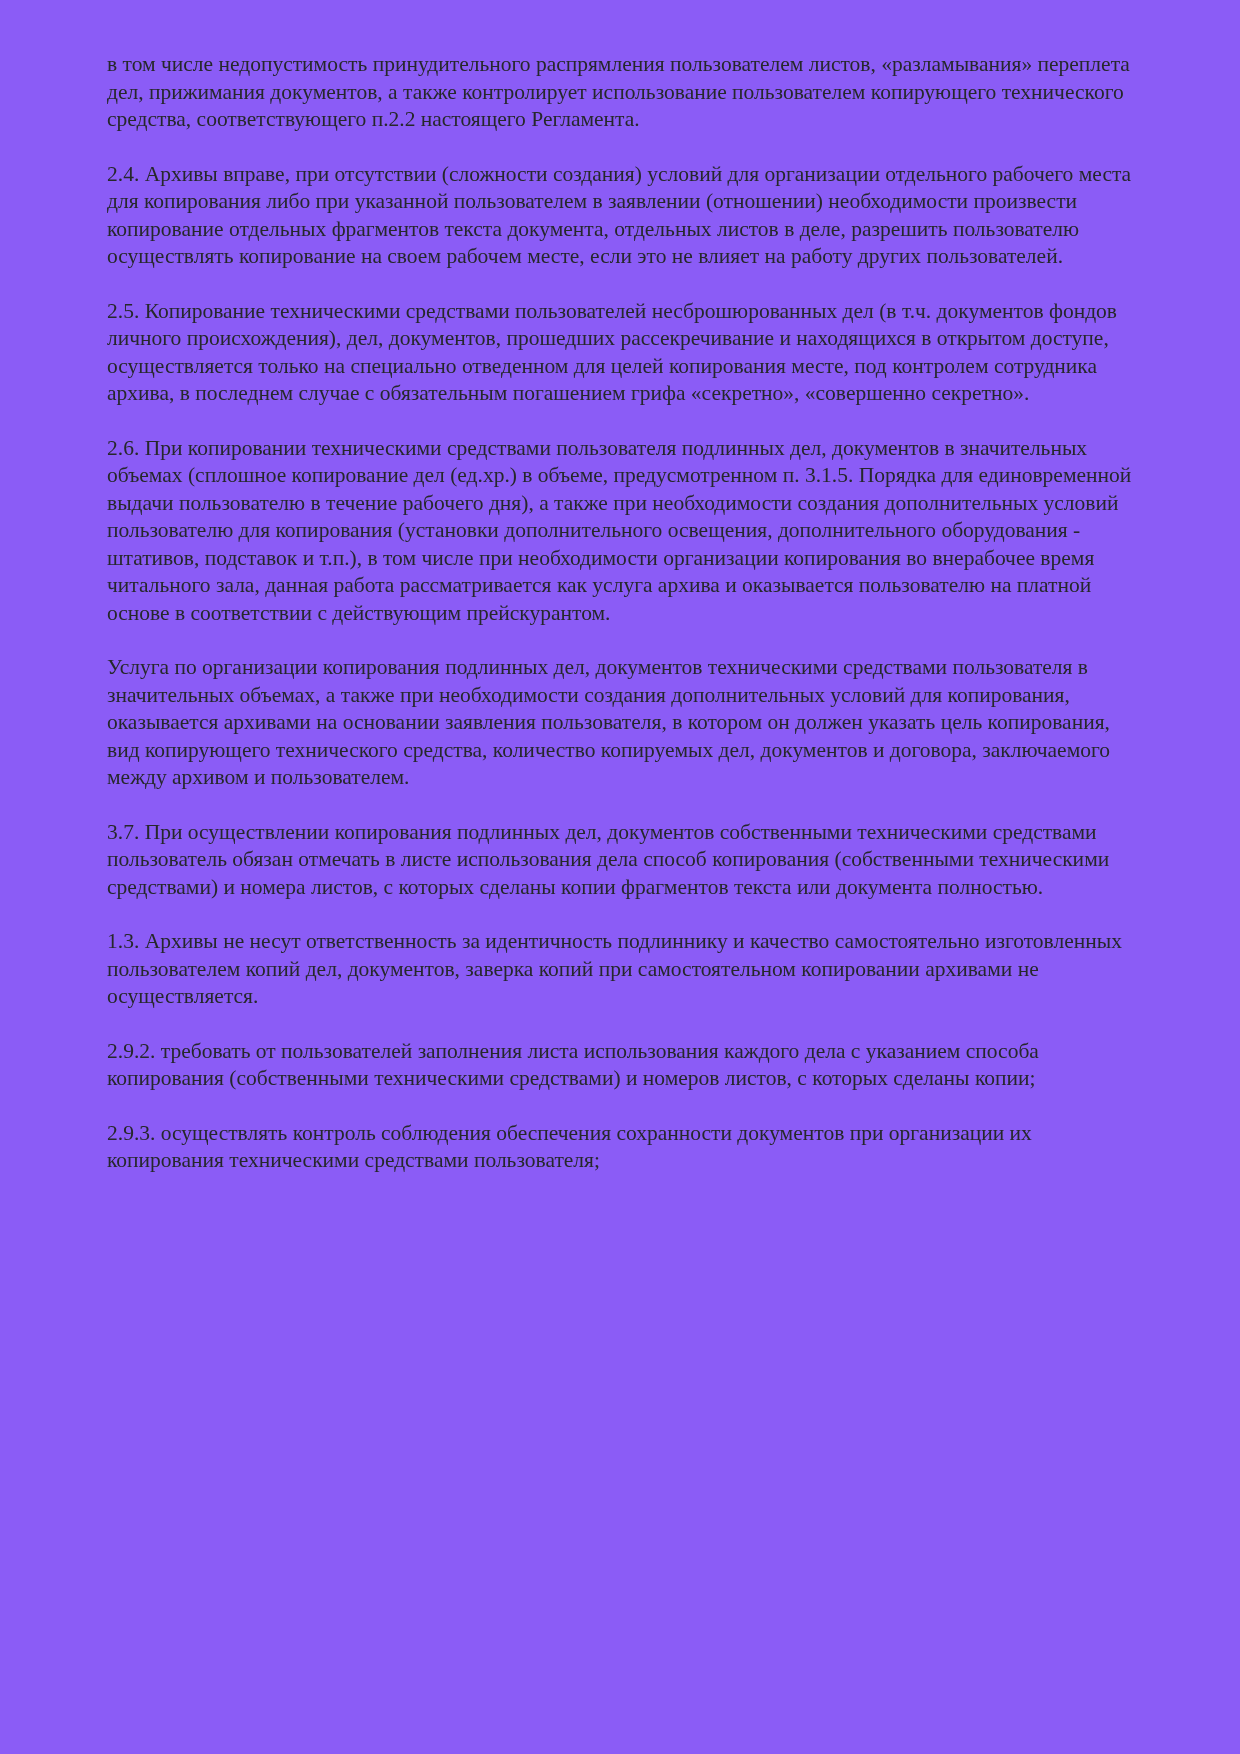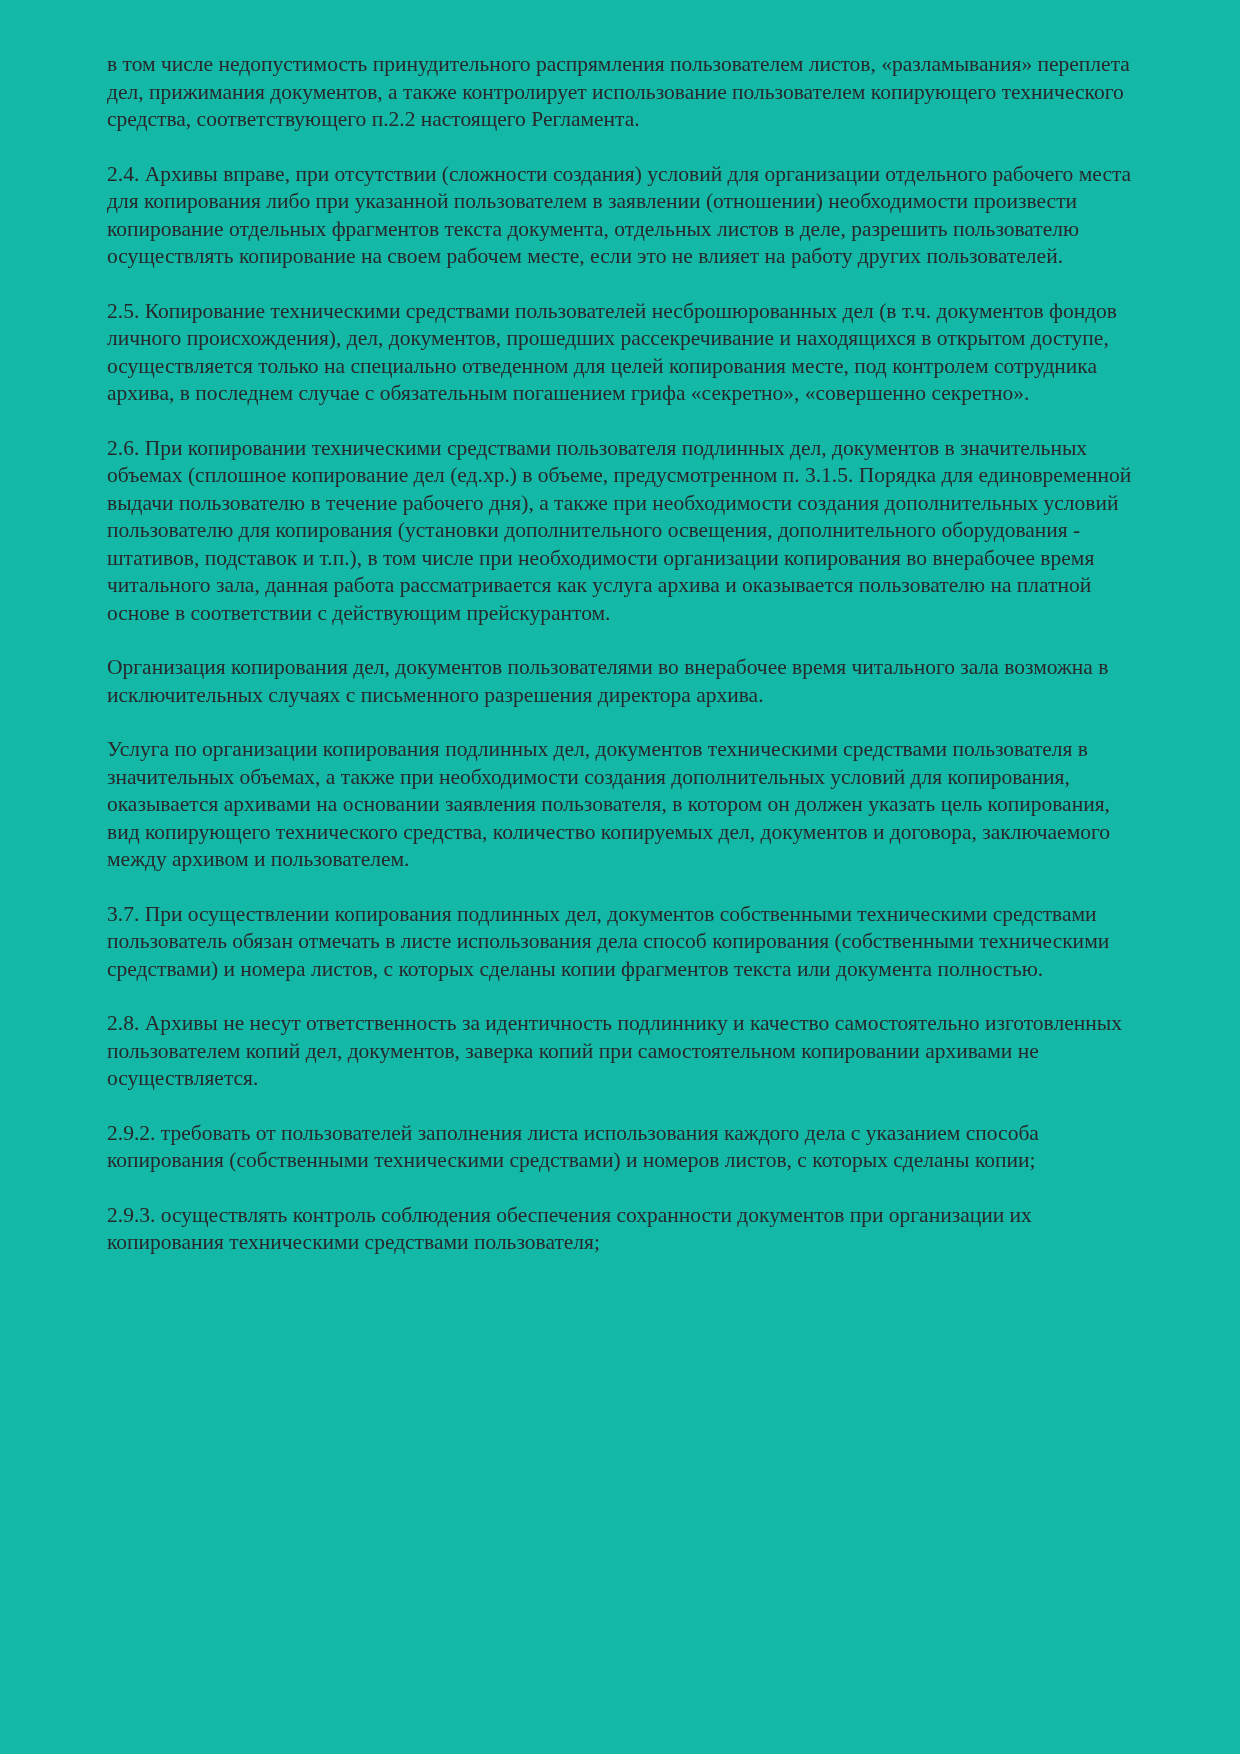--- a/index.html
+++ b/index.html
@@ -5,21 +5,21 @@
   html, body {
     margin: 0;
     padding: 0;
     background: #ffffff;
   }
   .page {
     position: relative;
     width: 1240px;
     min-height: 1754px;
     margin: 0 auto;
-    background: #14b8a6;
+    background: #8b5cf6;
     box-sizing: border-box;
     overflow: hidden;
   }
   .doc-content {
     box-sizing: border-box;
     padding: 51px 104px 40px 107px;
     font-family: "Liberation Serif", "DejaVu Serif", serif;
     font-size: 21.5px;
     line-height: 27.5px;
     color: #26282b;
@@ -36,20 +36,19 @@
 </style>
 </head>
 <body>
 
 <div class="page">
   <div class="doc-content">
     <p>в том числе недопустимость принудительного распрямления пользователем листов, «разламывания» переплета дел, прижимания документов, а также контролирует использование пользователем копирующего технического средства, соответствующего п.2.2 настоящего Регламента.</p>
     <p>2.4. Архивы вправе, при отсутствии (сложности создания) условий для организации отдельного рабочего места для копирования либо при указанной пользователем в заявлении (отношении) необходимости произвести копирование отдельных фрагментов текста документа, отдельных листов в деле, разрешить пользователю осуществлять копирование на своем рабочем месте, если это не влияет на работу других пользователей.</p>
     <p>2.5. Копирование техническими средствами пользователей несброшюрованных дел (в т.ч. документов фондов личного происхождения), дел, документов, прошедших рассекречивание и находящихся в открытом доступе, осуществляется только на специально отведенном для целей копирования месте, под контролем сотрудника архива, в последнем случае с обязательным погашением грифа «секретно», «совершенно секретно».</p>
     <p>2.6. При копировании техническими средствами пользователя подлинных дел, документов в значительных объемах (сплошное копирование дел (ед.хр.) в объеме, предусмотренном п. 3.1.5. Порядка для единовременной выдачи пользователю в течение рабочего дня), а также при необходимости создания дополнительных условий пользователю для копирования (установки дополнительного освещения, дополнительного оборудования - штативов, подставок и т.п.), в том числе при необходимости организации копирования во внерабочее время читального зала, данная работа рассматривается как услуга архива и оказывается пользователю на платной основе в соответствии с действующим прейскурантом.</p>
-    <p>Организация копирования дел, документов пользователями во внерабочее время читального зала возможна в исключительных случаях с письменного разрешения директора архива.</p>
     <p>Услуга по организации копирования подлинных дел, документов техническими средствами пользователя в значительных объемах, а также при необходимости создания дополнительных условий для копирования, оказывается архивами на основании заявления пользователя, в котором он должен указать цель копирования, вид копирующего технического средства, количество копируемых дел, документов и договора, заключаемого между архивом и пользователем.</p>
     <p>3.7. При осуществлении копирования подлинных дел, документов собственными техническими средствами пользователь обязан отмечать в листе использования дела способ копирования (собственными техническими средствами) и номера листов, с которых сделаны копии фрагментов текста или документа полностью.</p>
-    <p>2.8. Архивы не несут ответственность за идентичность подлиннику и качество самостоятельно изготовленных пользователем копий дел, документов, заверка копий при самостоятельном копировании архивами не осуществляется.</p>
+    <p>1.3. Архивы не несут ответственность за идентичность подлиннику и качество самостоятельно изготовленных пользователем копий дел, документов, заверка копий при самостоятельном копировании архивами не осуществляется.</p>
     <p>2.9.2. требовать от пользователей заполнения листа использования каждого дела с указанием способа копирования (собственными техническими средствами) и номеров листов, с которых сделаны копии;</p>
     <p>2.9.3. осуществлять контроль соблюдения обеспечения сохранности документов при организации их копирования техническими средствами пользователя;</p>
   </div>
 </div>
 
 </body></html>

